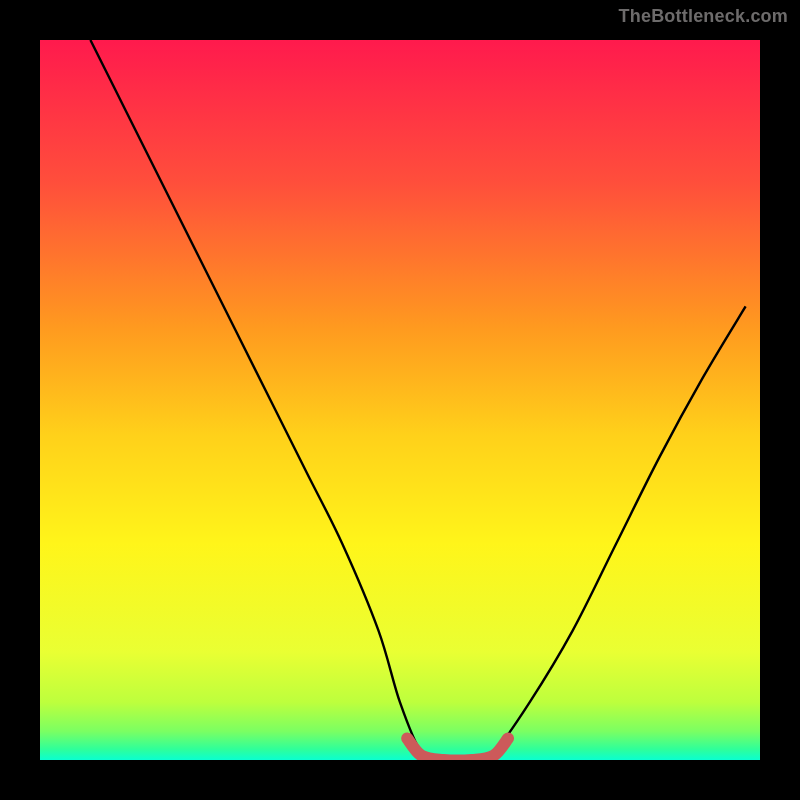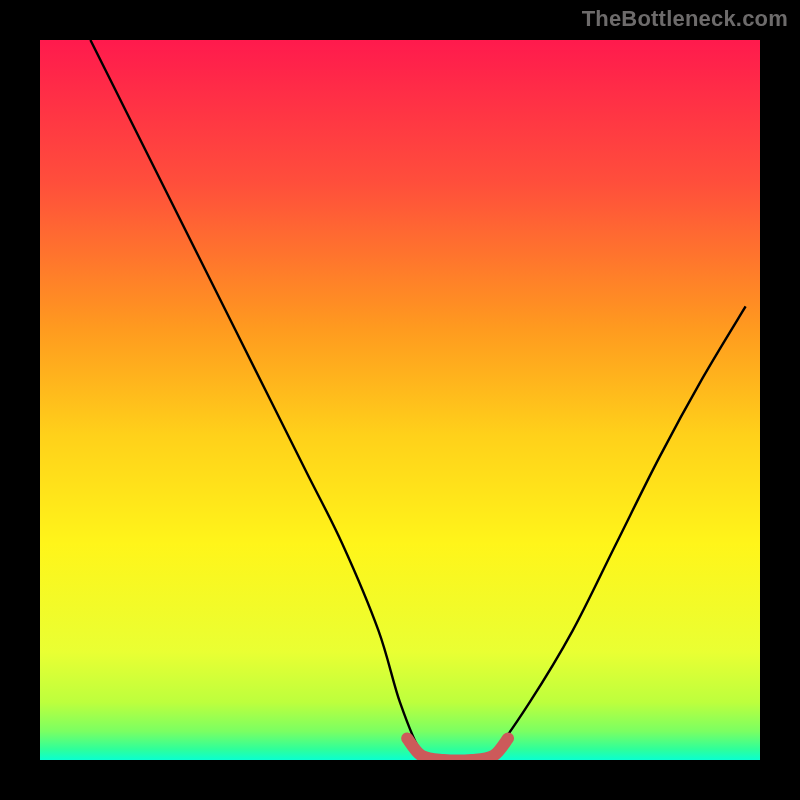--- a/index.html
+++ b/index.html
@@ -8,21 +8,21 @@
     position: relative;
     width: 800px;
     height: 800px;
     background: #000;
   }
   .watermark {
     position: absolute;
     top: 6px;
     right: 12px;
     font-family: Arial, Helvetica, sans-serif;
-    font-size: 22px;
+    font-size: 18px;
     font-weight: 600;
     color: #6d6b6b;
     letter-spacing: 0.2px;
     z-index: 10;
   }
   .plot {
     position: absolute;
     left: 40px;
     top: 40px;
     width: 720px;

